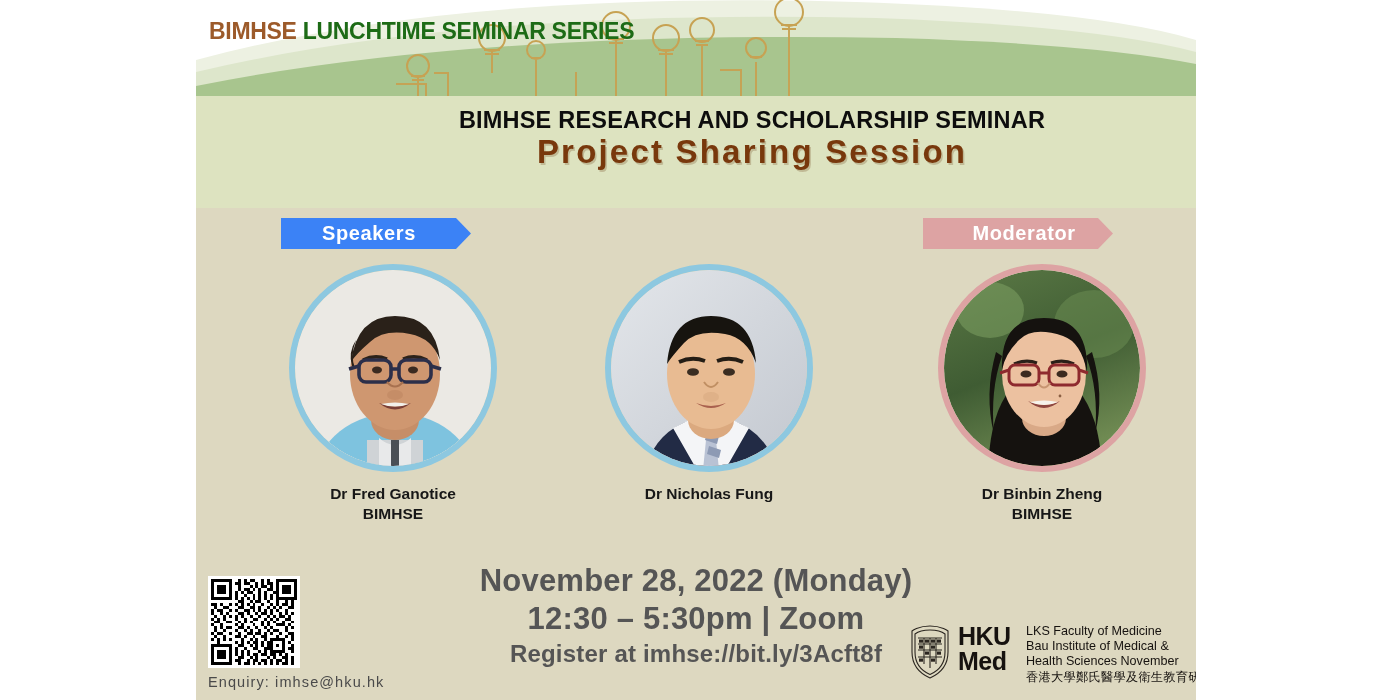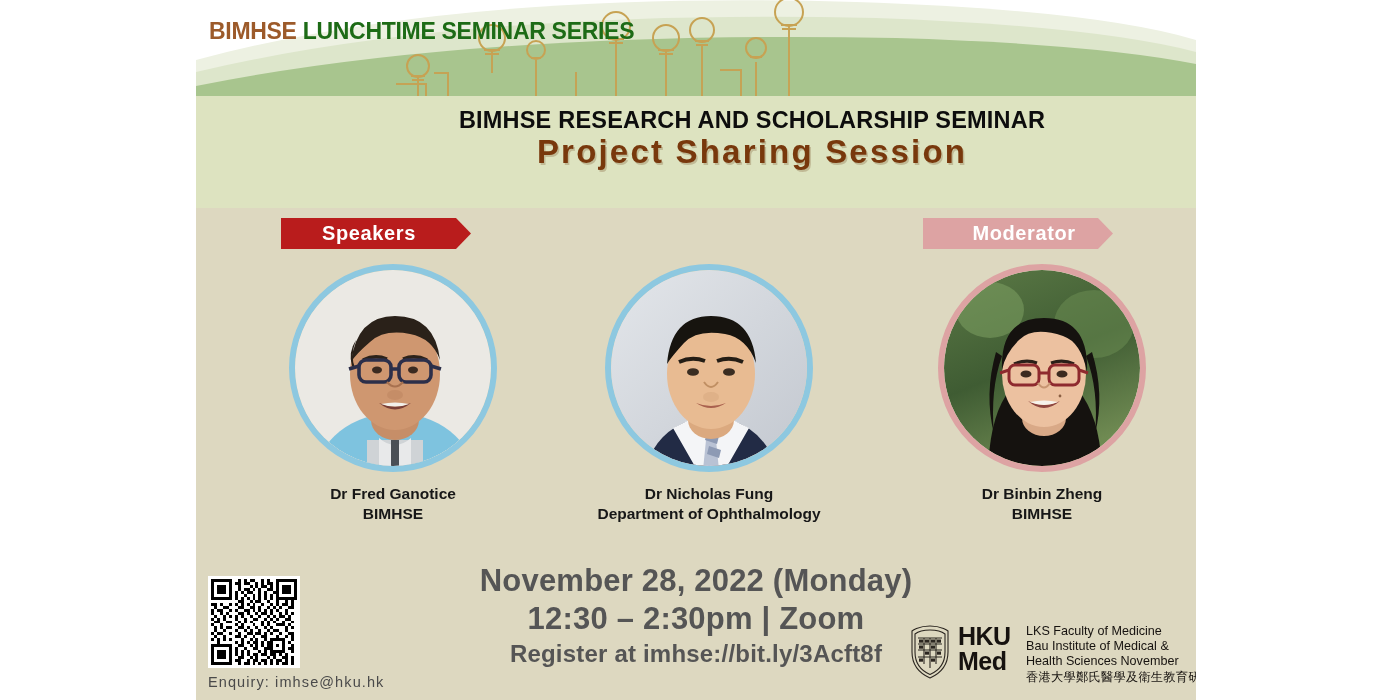--- a/index.html
+++ b/index.html
@@ -95,21 +95,21 @@
     letter-spacing: 0.6px;
     text-align: center;
     padding-right: 14px;
     box-sizing: border-box;
     clip-path: polygon(0 0, calc(100% - 15px) 0, 100% 50%, calc(100% - 15px) 100%, 0 100%);
   }
   #banner-speakers {
     left: 85px;
     top: 218px;
     width: 190px;
-    background: #b91c1c;
+    background: #3b82f6;
   }
   #banner-moderator {
     left: 727px;
     top: 218px;
     width: 190px;
     background: #dda3a3;
     padding-left: 26px;
   }
 
   
@@ -364,21 +364,20 @@
           <ellipse cx="82" cy="102" rx="6" ry="3.8" fill="#3a2d22"></ellipse>
           <ellipse cx="118" cy="102" rx="6" ry="3.8" fill="#3a2d22"></ellipse>
           <path d="M68,92 q13,-6 26,-1 M106,91 q13,-5 26,1" stroke="#241d15" stroke-width="3.8" fill="none"></path>
           <path d="M93,112 q7,10 14,0" stroke="#c08f63" stroke-width="2" fill="none"></path>
           <path d="M85,133 q15,10 30,0 q-15,6 -30,0 Z" fill="#a9614e"></path>
           <ellipse cx="100" cy="127" rx="8" ry="5" fill="#d6a87e" opacity="0.5"></ellipse>
         </svg>
       </div>
     </div>
     <div class="person-name">Dr Nicholas Fung</div>
-    <div class="person-affil">Department of Ophthalmology</div>
   </div>
 
   <div class="person" id="person-2">
     <div class="photo-ring ring-pink">
       <div class="photo-inner">
         <svg viewBox="0 0 200 200" width="200" height="200">
           <defs>
             <linearGradient id="gBg3" x1="0" y1="0" x2="0.4" y2="1">
               <stop offset="0%" stop-color="#5c7a46"></stop>
               <stop offset="55%" stop-color="#3f5c33"></stop>
@@ -409,21 +408,21 @@
           <circle cx="116" cy="126" r="1.4" fill="#8a5f42"></circle>
         </svg>
       </div>
     </div>
     <div class="person-name">Dr Binbin Zheng</div>
     <div class="person-affil">BIMHSE</div>
   </div>
 
   <div class="event-block">
     <div class="event-date">November 28, 2022 (Monday)</div>
-    <div class="event-time">12:30 – 2:30pm | Zoom</div>
+    <div class="event-time">12:30 – 5:30pm | Zoom</div>
     <div class="event-register">Register at imhse://bit.ly/3Acft8f</div>
   </div>
 
   <div id="qr-wrap">
     <svg id="qr-code" viewBox="0 0 29 29" shape-rendering="crispEdges">
       <rect width="29" height="29" fill="#ffffff"></rect>
       <g fill="#000000">
 
         <rect x="0" y="0" width="7" height="1"></rect>
           <rect x="0" y="6" width="7" height="1"></rect>

